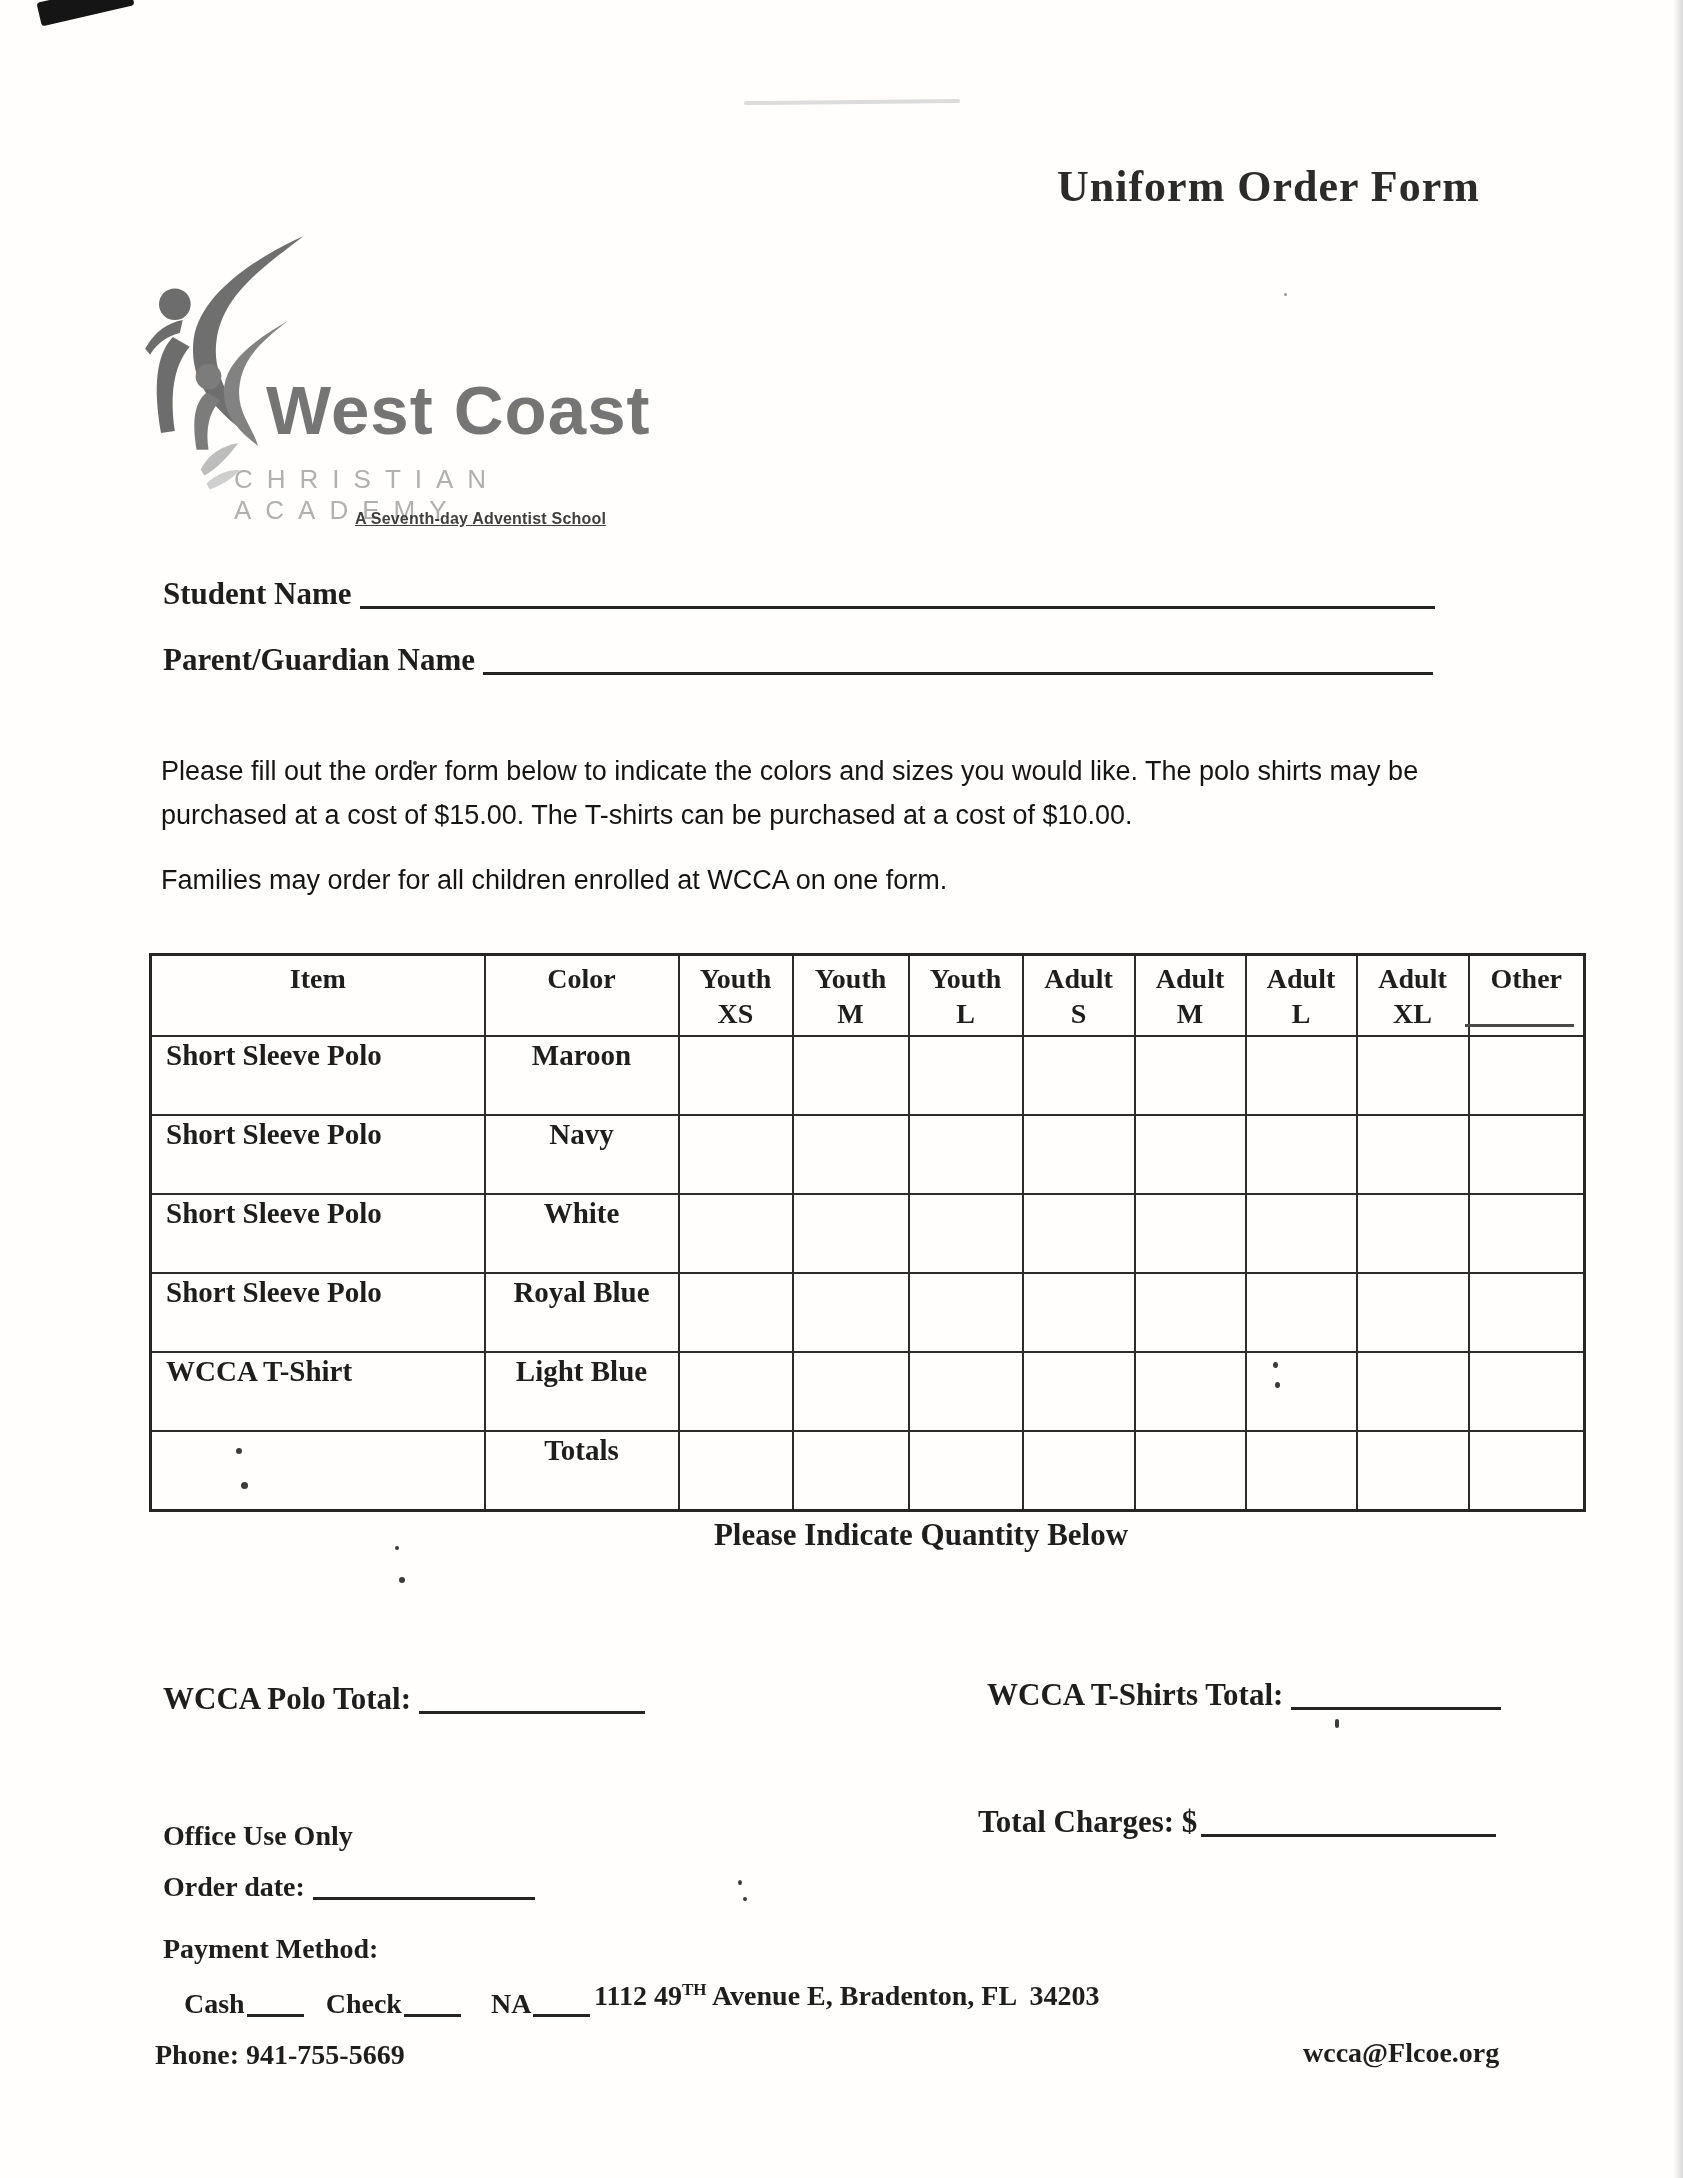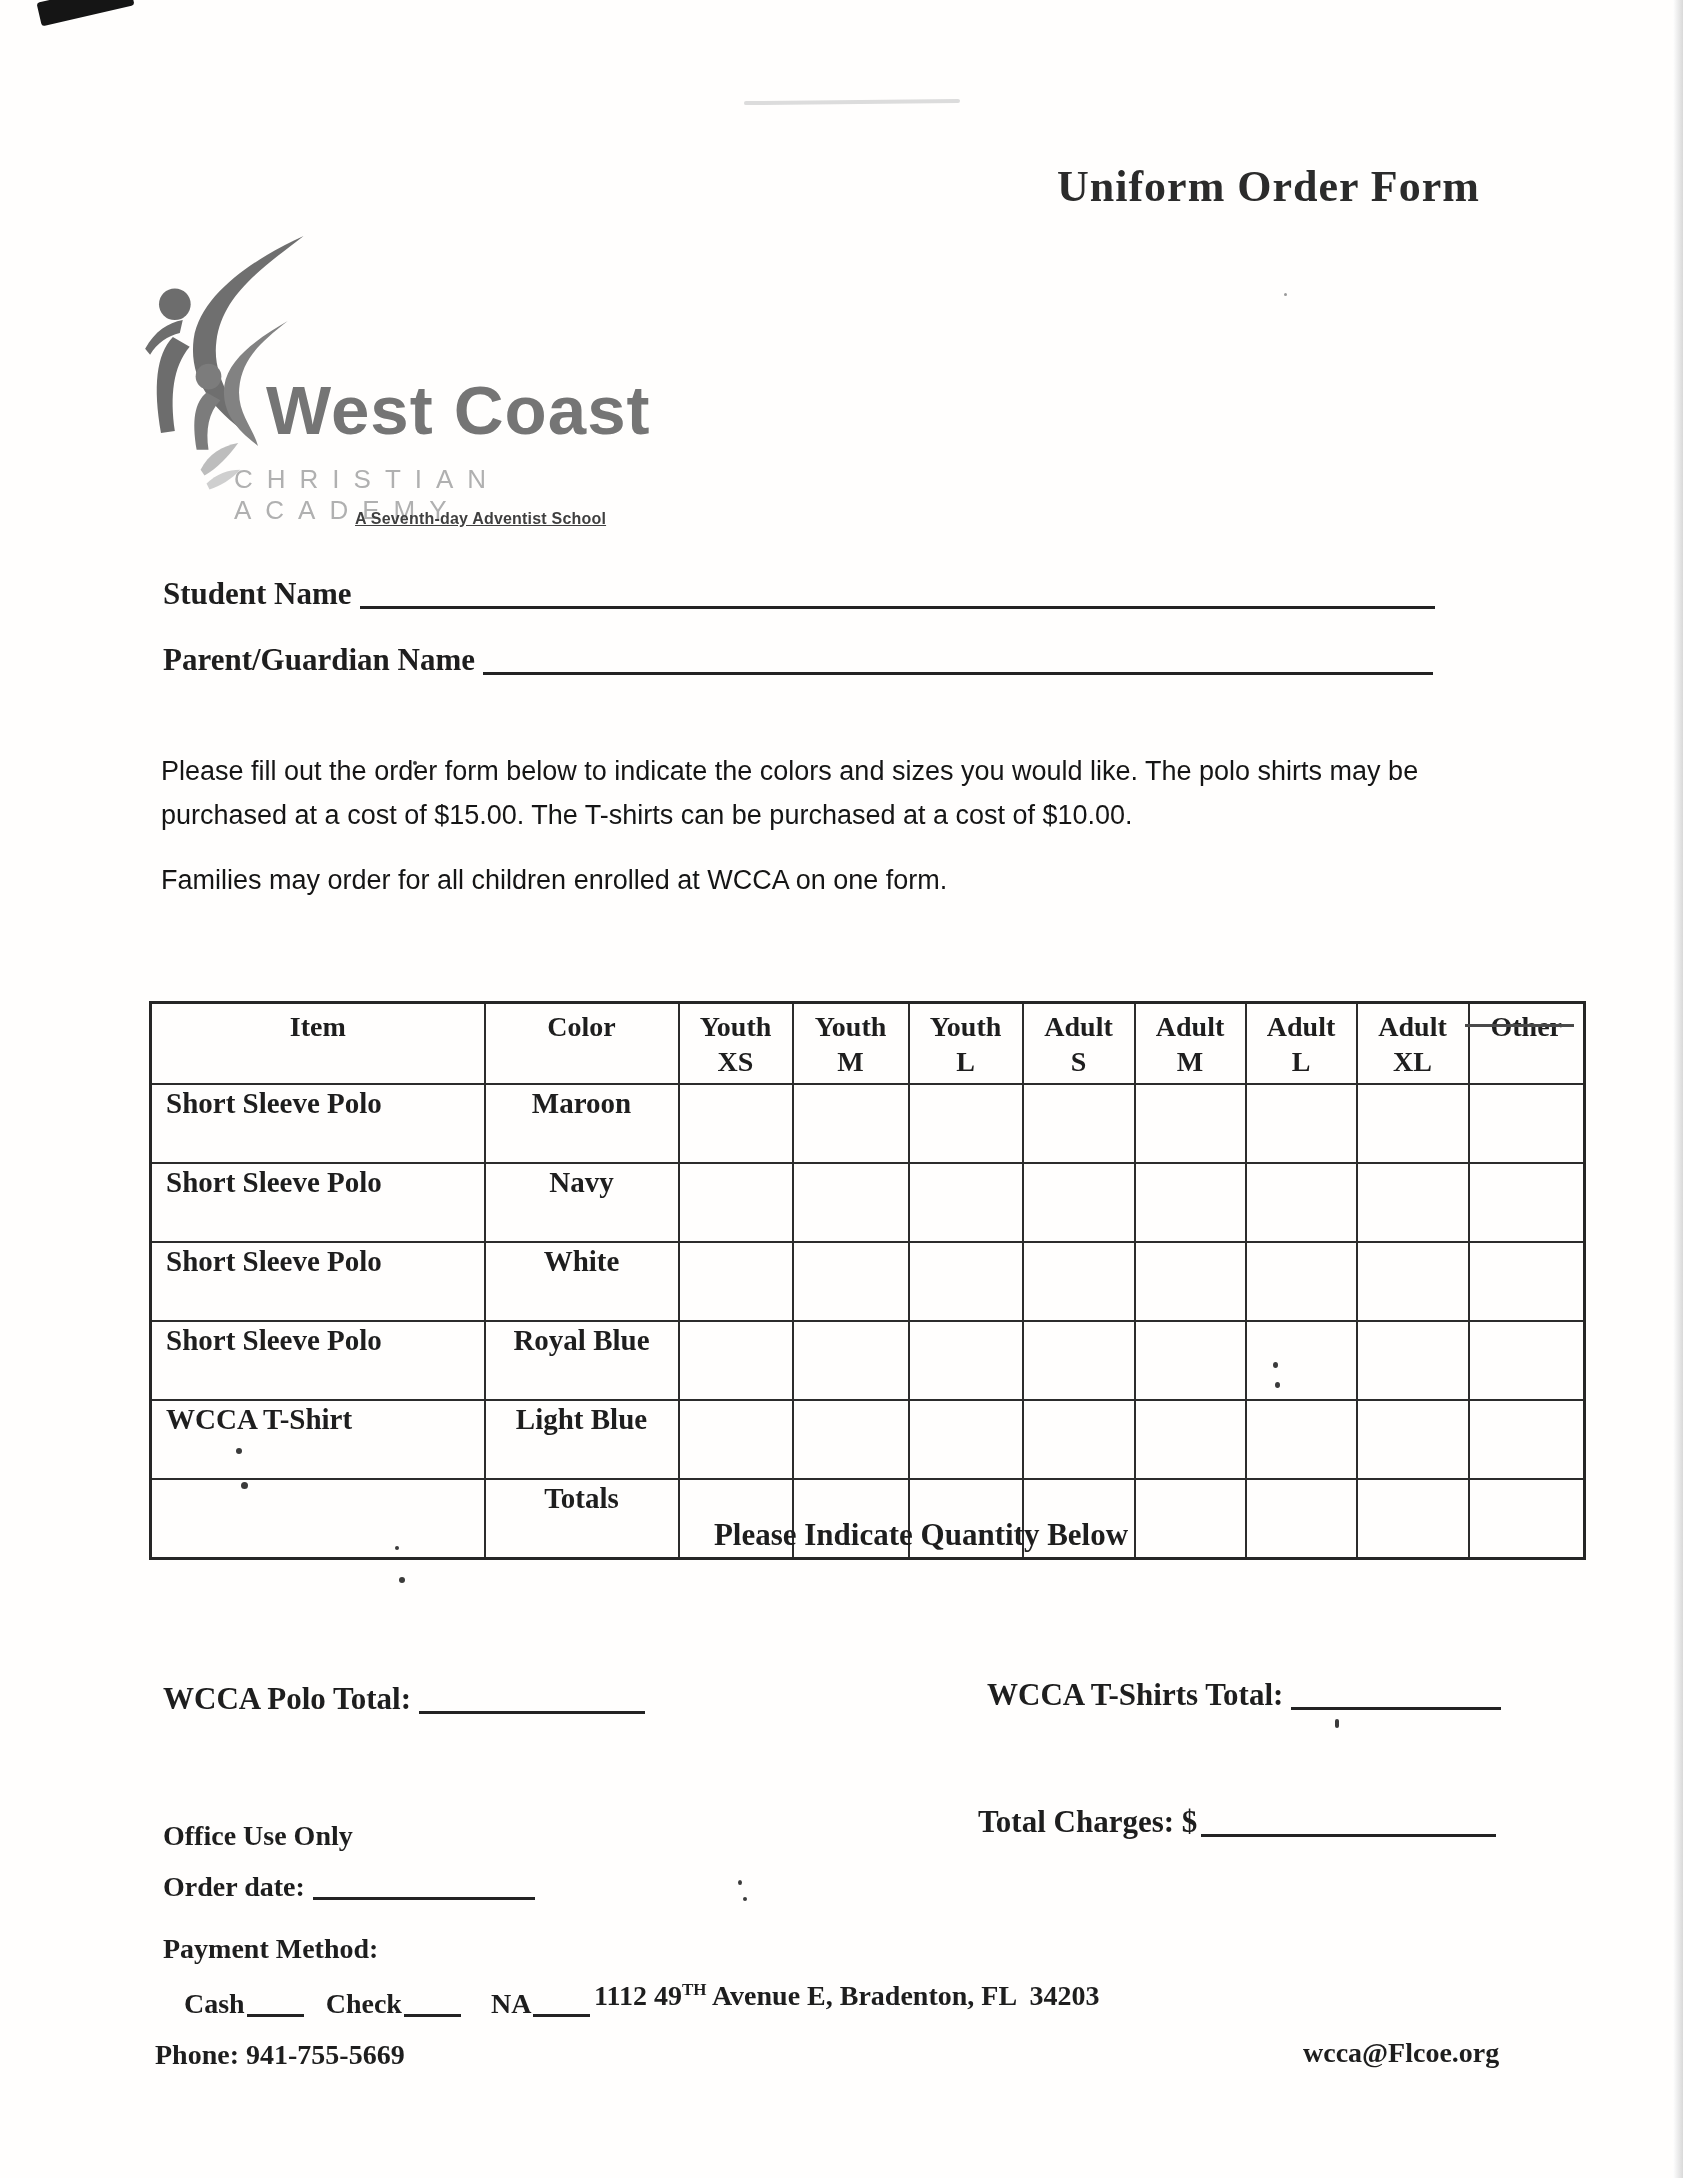--- a/index.html
+++ b/index.html
@@ -39,21 +39,21 @@
 
   
   .para {
     font-family:"Liberation Sans","DejaVu Sans",sans-serif; font-size:27px; line-height:1.62;
     color:#151515; width:1358px; left:161px;
   }
   .para1 { top:750px; }
   .para2 { top:859px; }
 
   
-  .order-table { position:absolute; left:149px; top:953px; border-collapse:collapse; table-layout:fixed; width:1433px;margin-top:48px; }
+  .order-table { position:absolute; left:149px; top:953px; border-collapse:collapse; table-layout:fixed; width:1433px; }
   .order-table th, .order-table td { border:2.5px solid #2c2c2c; vertical-align:top; overflow:hidden; }
   .order-table { border:3.5px solid #262626; }
   .order-table th { font-size:28px; font-weight:700; text-align:center; padding-top:5px; height:73px; line-height:1.25; }
   .order-table td { height:74px; font-size:29px; font-weight:700; padding-top:2px; }
   .order-table td.item-cell { text-align:left; padding-left:14px; }
   .order-table td.color-cell { text-align:center; }
   .table-caption { left:149px; top:1517px; width:1433px; text-align:center; padding-left:111px; box-sizing:border-box;
                    font-size:31px; font-weight:700; }
 
   

